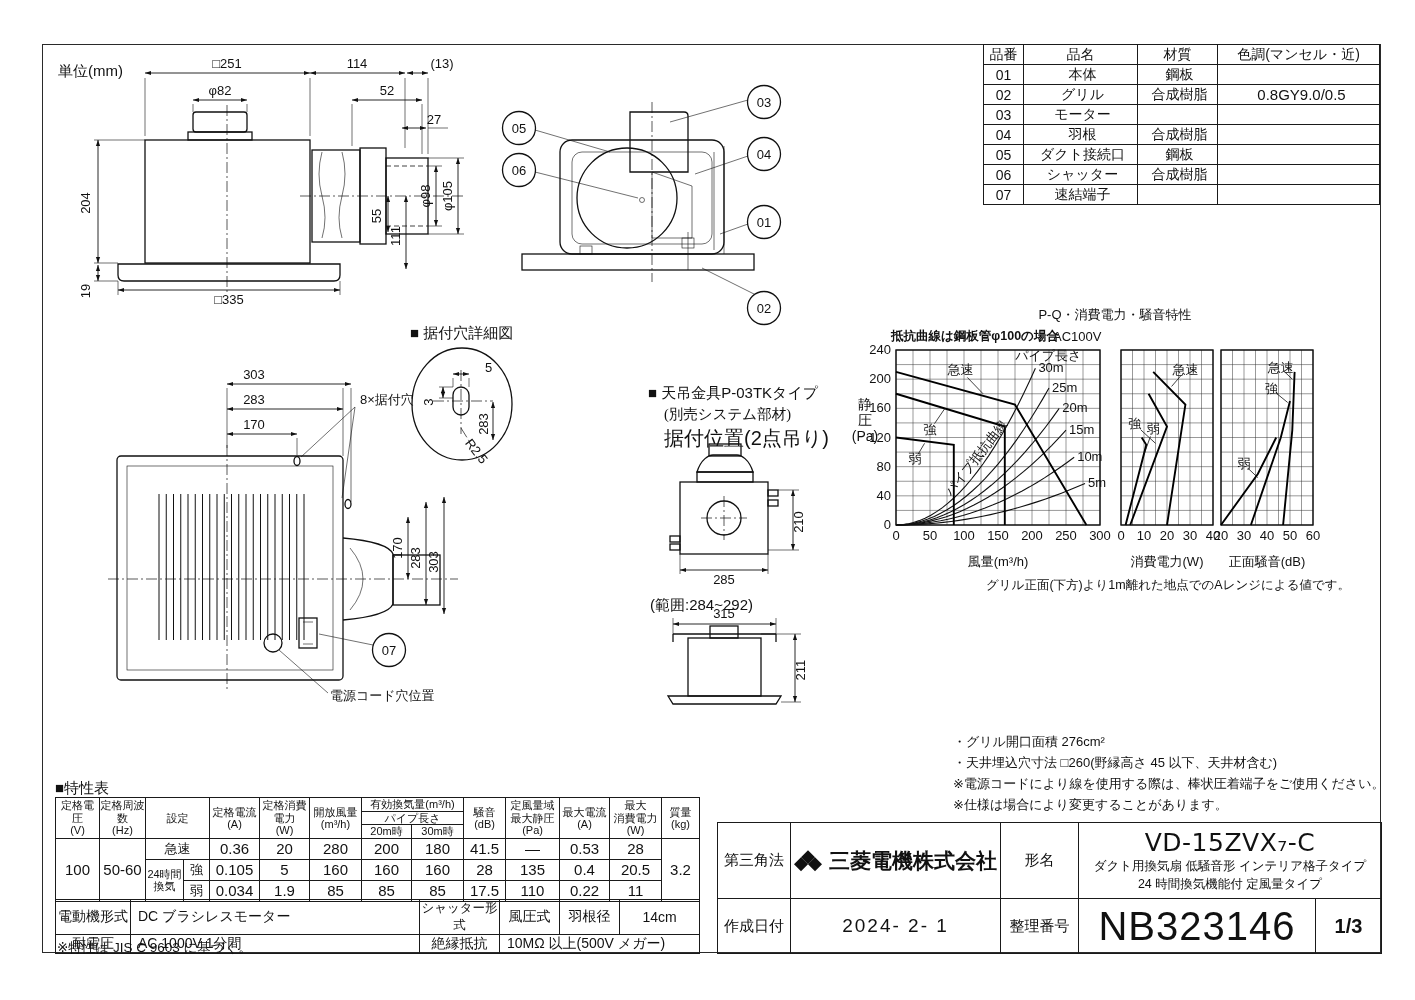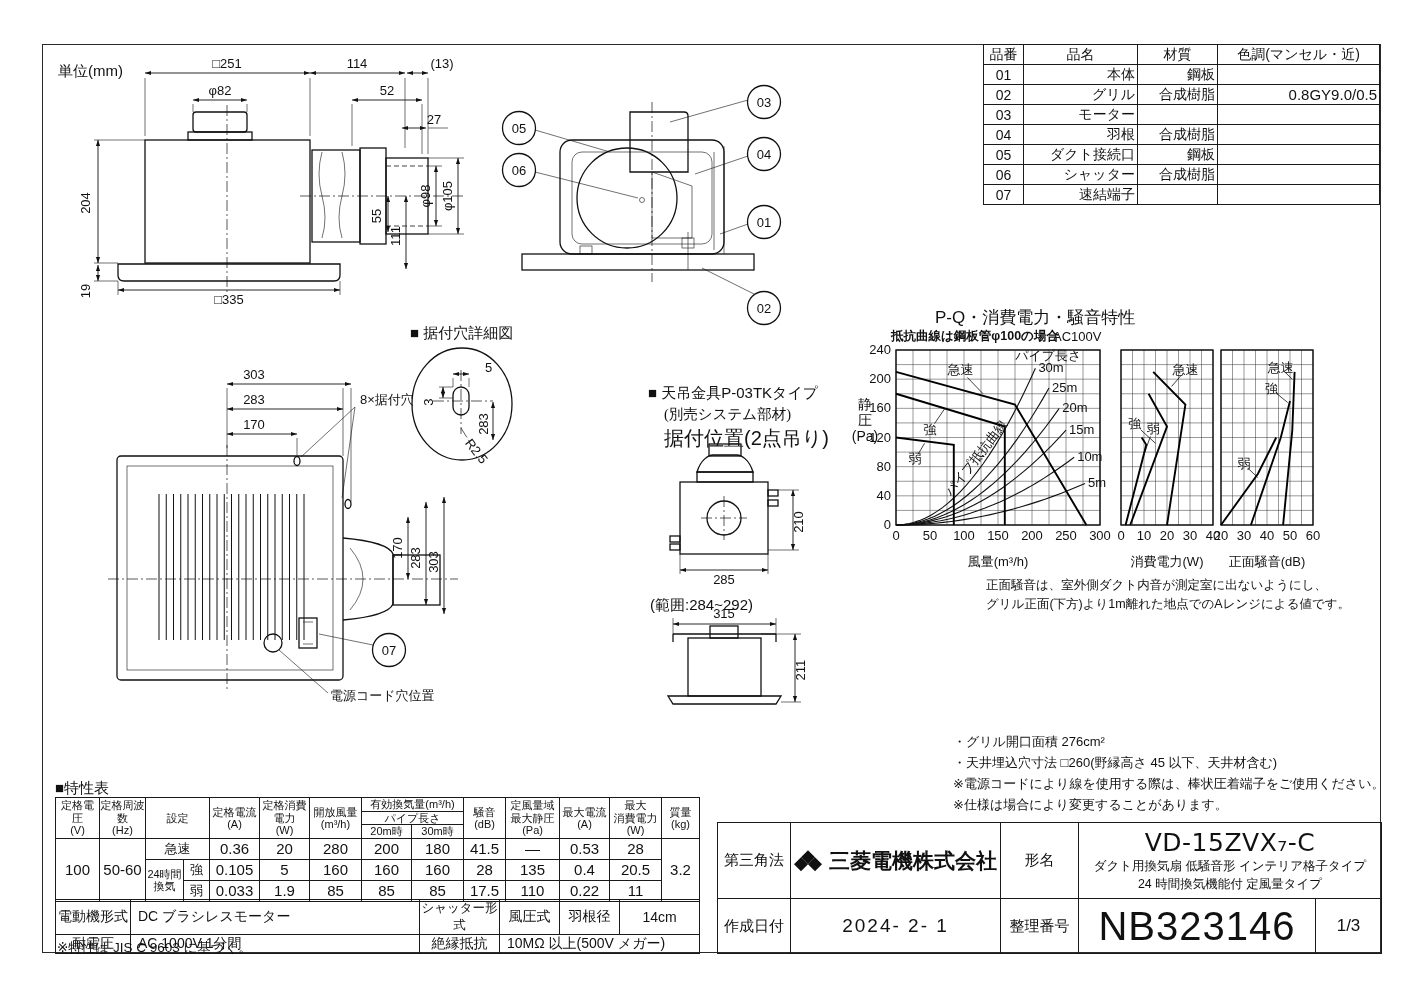--- a/index.html
+++ b/index.html
@@ -13,21 +13,21 @@
   svg text { font-family:"Liberation Sans","DejaVu Sans",sans-serif; fill:#111; font-size:13px; }
   .dr { fill:none; stroke:#111; stroke-width:1.3; }
   .thin { fill:none; stroke:#111; stroke-width:0.6; }
   .cl { fill:none; stroke:#111; stroke-width:0.7; stroke-dasharray:11 3 2 3; }
   .dash { fill:none; stroke:#111; stroke-width:0.8; stroke-dasharray:5 3; }
   table { border-collapse:collapse; table-layout:fixed; }
   td { border:1px solid #1a1a1a; text-align:center; vertical-align:middle; overflow:hidden; }
   
   #parts-table { position:absolute; left:983px; top:44px; width:396px; font-size:14px; }
   #parts-table td { height:20px; padding:0 2px; }
-  #parts-table td.l { text-align:right; padding-left:6px; }
+  #parts-table td.l { text-align:center; padding-left:6px; }
   
   #spec-main { position:absolute; left:55px; top:797px; width:644px; }
   #spec-main td { font-size:15px; }
   #spec-main td.h { font-size:11px; line-height:1.12; white-space:pre-line; }
   #spec-bottom { position:absolute; left:55px; top:899px; width:644px; font-size:14px; }
   #spec-bottom td { height:19px; }
   #spec-bottom td.l { text-align:left; padding-left:7px; }
   
   #title-block { position:absolute; left:717px; top:822px; width:664px; }
   #title-block td { border:1.5px solid #1a1a1a; }
@@ -392,21 +392,21 @@
     <polygon points="37,132 43,134.1 43,129.9" fill="#111"></polygon>
     <polygon points="125,132 119,129.9 119,134.1" fill="#111"></polygon>
     <line x1="30" y1="186" x2="133" y2="186" stroke="#111" stroke-width="0.9"></line>
     <polygon points="30,186 36,188.1 36,183.9" fill="#111"></polygon>
     <polygon points="133,186 127,183.9 127,188.1" fill="#111"></polygon>
     <line x1="152" y1="196" x2="152" y2="264" stroke="#111" stroke-width="0.9"></line>
     <polygon points="152,196 149.9,202 154.1,202" fill="#111"></polygon>
     <polygon points="152,264 154.1,258 149.9,258" fill="#111"></polygon>
   </svg>
 
-<div class="abs" style="left:935px;top:306px;width:360px;text-align:left;font-size:17px;">P-Q・消費電力・騒音特性</div>
+<div class="abs" style="left:935px;top:306px;width:360px;text-align:center;font-size:13px;">P-Q・消費電力・騒音特性</div>
 <div class="small-note" style="left:891px;top:327px;font-size:12.5px;font-weight:bold;">抵抗曲線は鋼板管φ100の場合</div>
 <div class="small-note" style="left:1053px;top:327px;font-size:13px;">AC100V</div>
 <div class="abs" style="left:847px;top:396px;width:36px;text-align:center;font-size:14px;line-height:1.15;">
   <div>静</div>
   <div>圧</div>
   <div>(Pa)</div>
 </div>
 <svg id="chart-pq" class="drw" style="left:862px;top:342px;" width="250" height="232">
     <line x1="34" y1="8" x2="34" y2="183" stroke="#333" stroke-width="0.5"></line>
     <line x1="51" y1="8" x2="51" y2="183" stroke="#333" stroke-width="0.5"></line>
@@ -548,21 +548,20 @@
     <polyline points="9,183 45.800000000000004,131.95833333333334 64.19999999999999,95.5" fill="none" stroke="#000" stroke-width="1.9"></polyline>
     <line x1="72.25" y1="29.510416666666668" x2="80.3" y2="37.166666666666664" stroke="#111" stroke-width="0.8"></line>
     <text x="68.80000000000001" y="30.229166666666668" text-anchor="middle" font-size="11.5">急速</text>
     <line x1="64.43" y1="51.3125" x2="75.7" y2="60.5" stroke="#111" stroke-width="0.8"></line>
     <text x="59.6" y="51.375" text-anchor="middle" font-size="11.5">強</text>
     <line x1="36.14" y1="126.41666666666667" x2="45.800000000000004" y2="135.60416666666666" stroke="#111" stroke-width="0.8"></line>
     <text x="32" y="126.47916666666667" text-anchor="middle" font-size="11.5">弱</text>
     <text x="55" y="224" text-anchor="middle" font-size="15.5">正面騒音(dB)</text>
   </svg>
 <div class="small-note" style="left:986px;top:576px;">
-  <div>正面騒音は、室外側ダクト内音が測定室に出ないようにし、</div>
   <div>グリル正面(下方)より1m離れた地点でのAレンジによる値です。</div>
 </div>
 
 <div class="abs" style="left:953px;top:731px;font-size:13px;line-height:1.62;white-space:nowrap;">
   <div>・グリル開口面積 276cm²</div>
   <div>・天井埋込穴寸法 □260(野縁高さ 45 以下、天井材含む)</div>
   <div>※電源コードにより線を使用する際は、棒状圧着端子をご使用ください。</div>
   <div>※仕様は場合により変更することがあります。</div>
 </div>
 
@@ -642,21 +641,21 @@
     <td>160</td>
     <td>160</td>
     <td>160</td>
     <td>28</td>
     <td>135</td>
     <td>0.4</td>
     <td>20.5</td>
   </tr>
   <tr style="height:21px">
     <td style="font-size:13px">弱</td>
-    <td>0.033</td>
+    <td>0.034</td>
     <td>1.9</td>
     <td>85</td>
     <td>85</td>
     <td>85</td>
     <td>17.5</td>
     <td>110</td>
     <td>0.22</td>
     <td>11</td>
   </tr>
 </tbody>
@@ -715,16 +714,16 @@
       <div class="model" style="font-family:'DejaVu Sans','Liberation Sans',sans-serif;">VD-15ZVX₇-C</div>
       <div class="model-desc">ダクト用換気扇 低騒音形 インテリア格子タイプ</div>
       <div class="model-desc">24 時間換気機能付 定風量タイプ</div>
     </td>
   </tr>
   <tr style="height:55px">
     <td class="tb-label">作成日付</td>
     <td style="font-size:19px;letter-spacing:2px;">2024- 2- 1</td>
     <td class="tb-label">整理番号</td>
     <td class="docnum">NB323146</td>
-    <td style="font-size:17px;">1/3</td>
+    <td style="font-size:20px;font-weight:bold;">1/3</td>
   </tr>
 </tbody>
   </table>
 
 </body></html>

